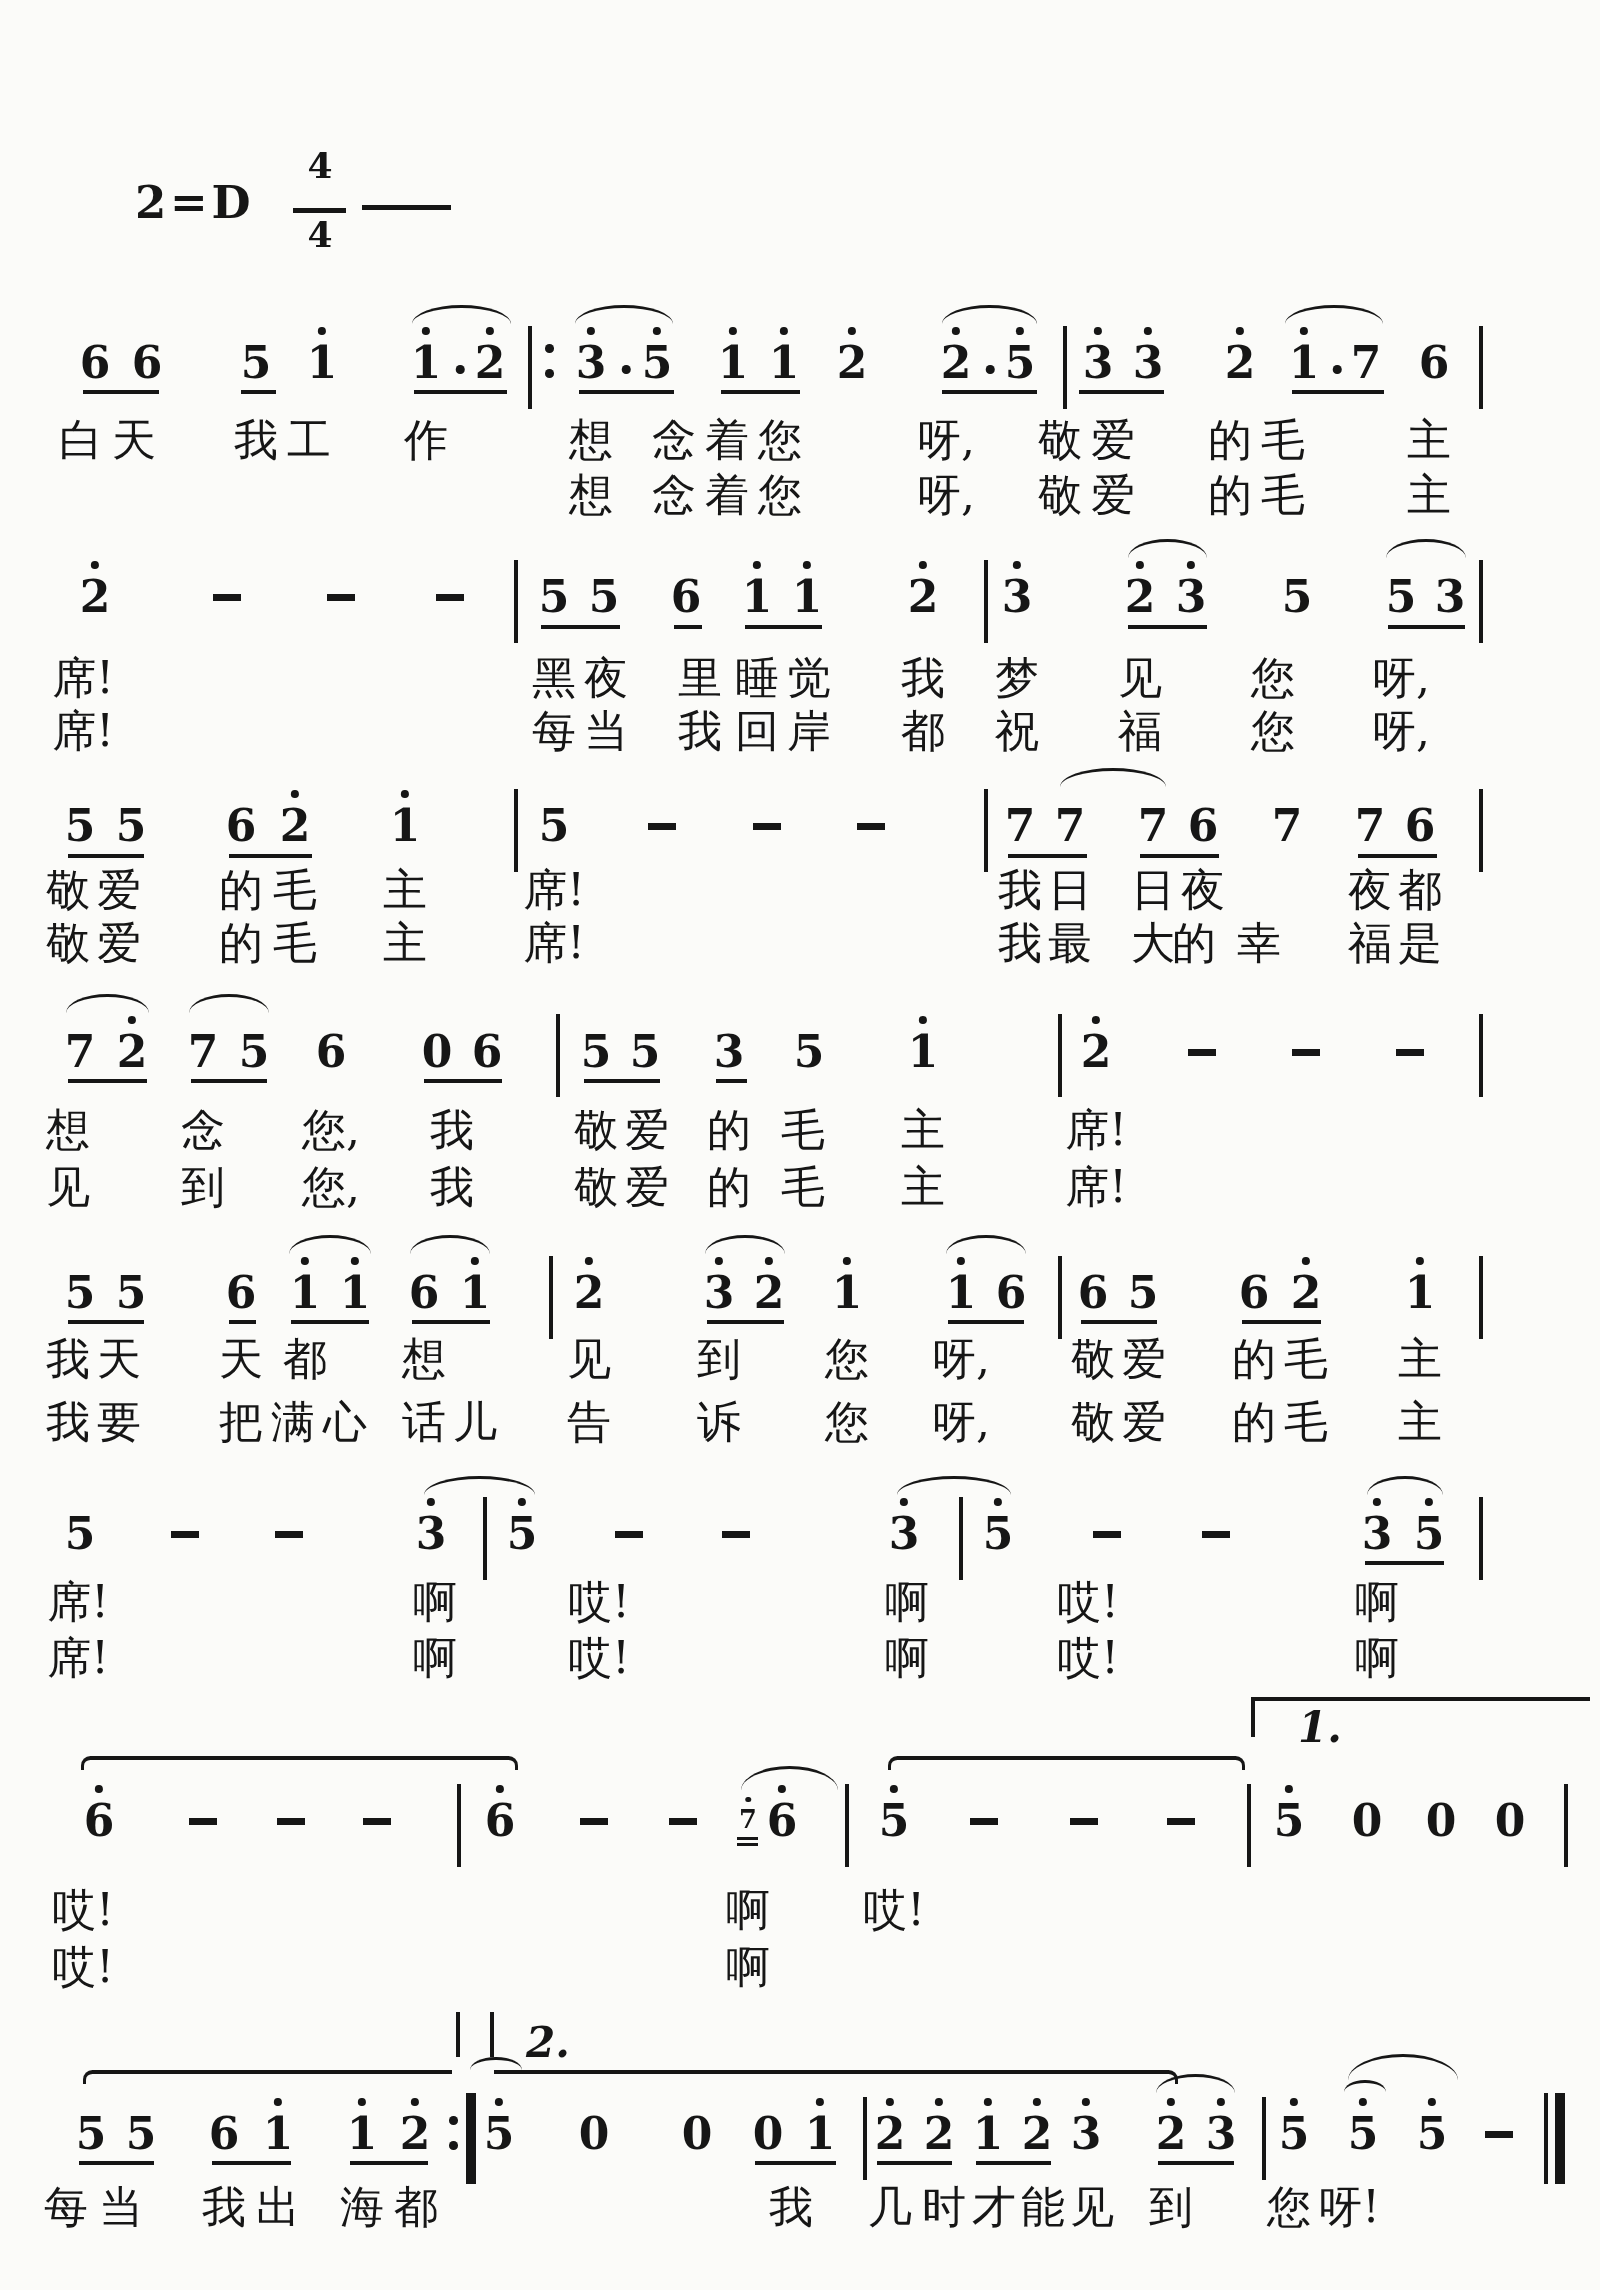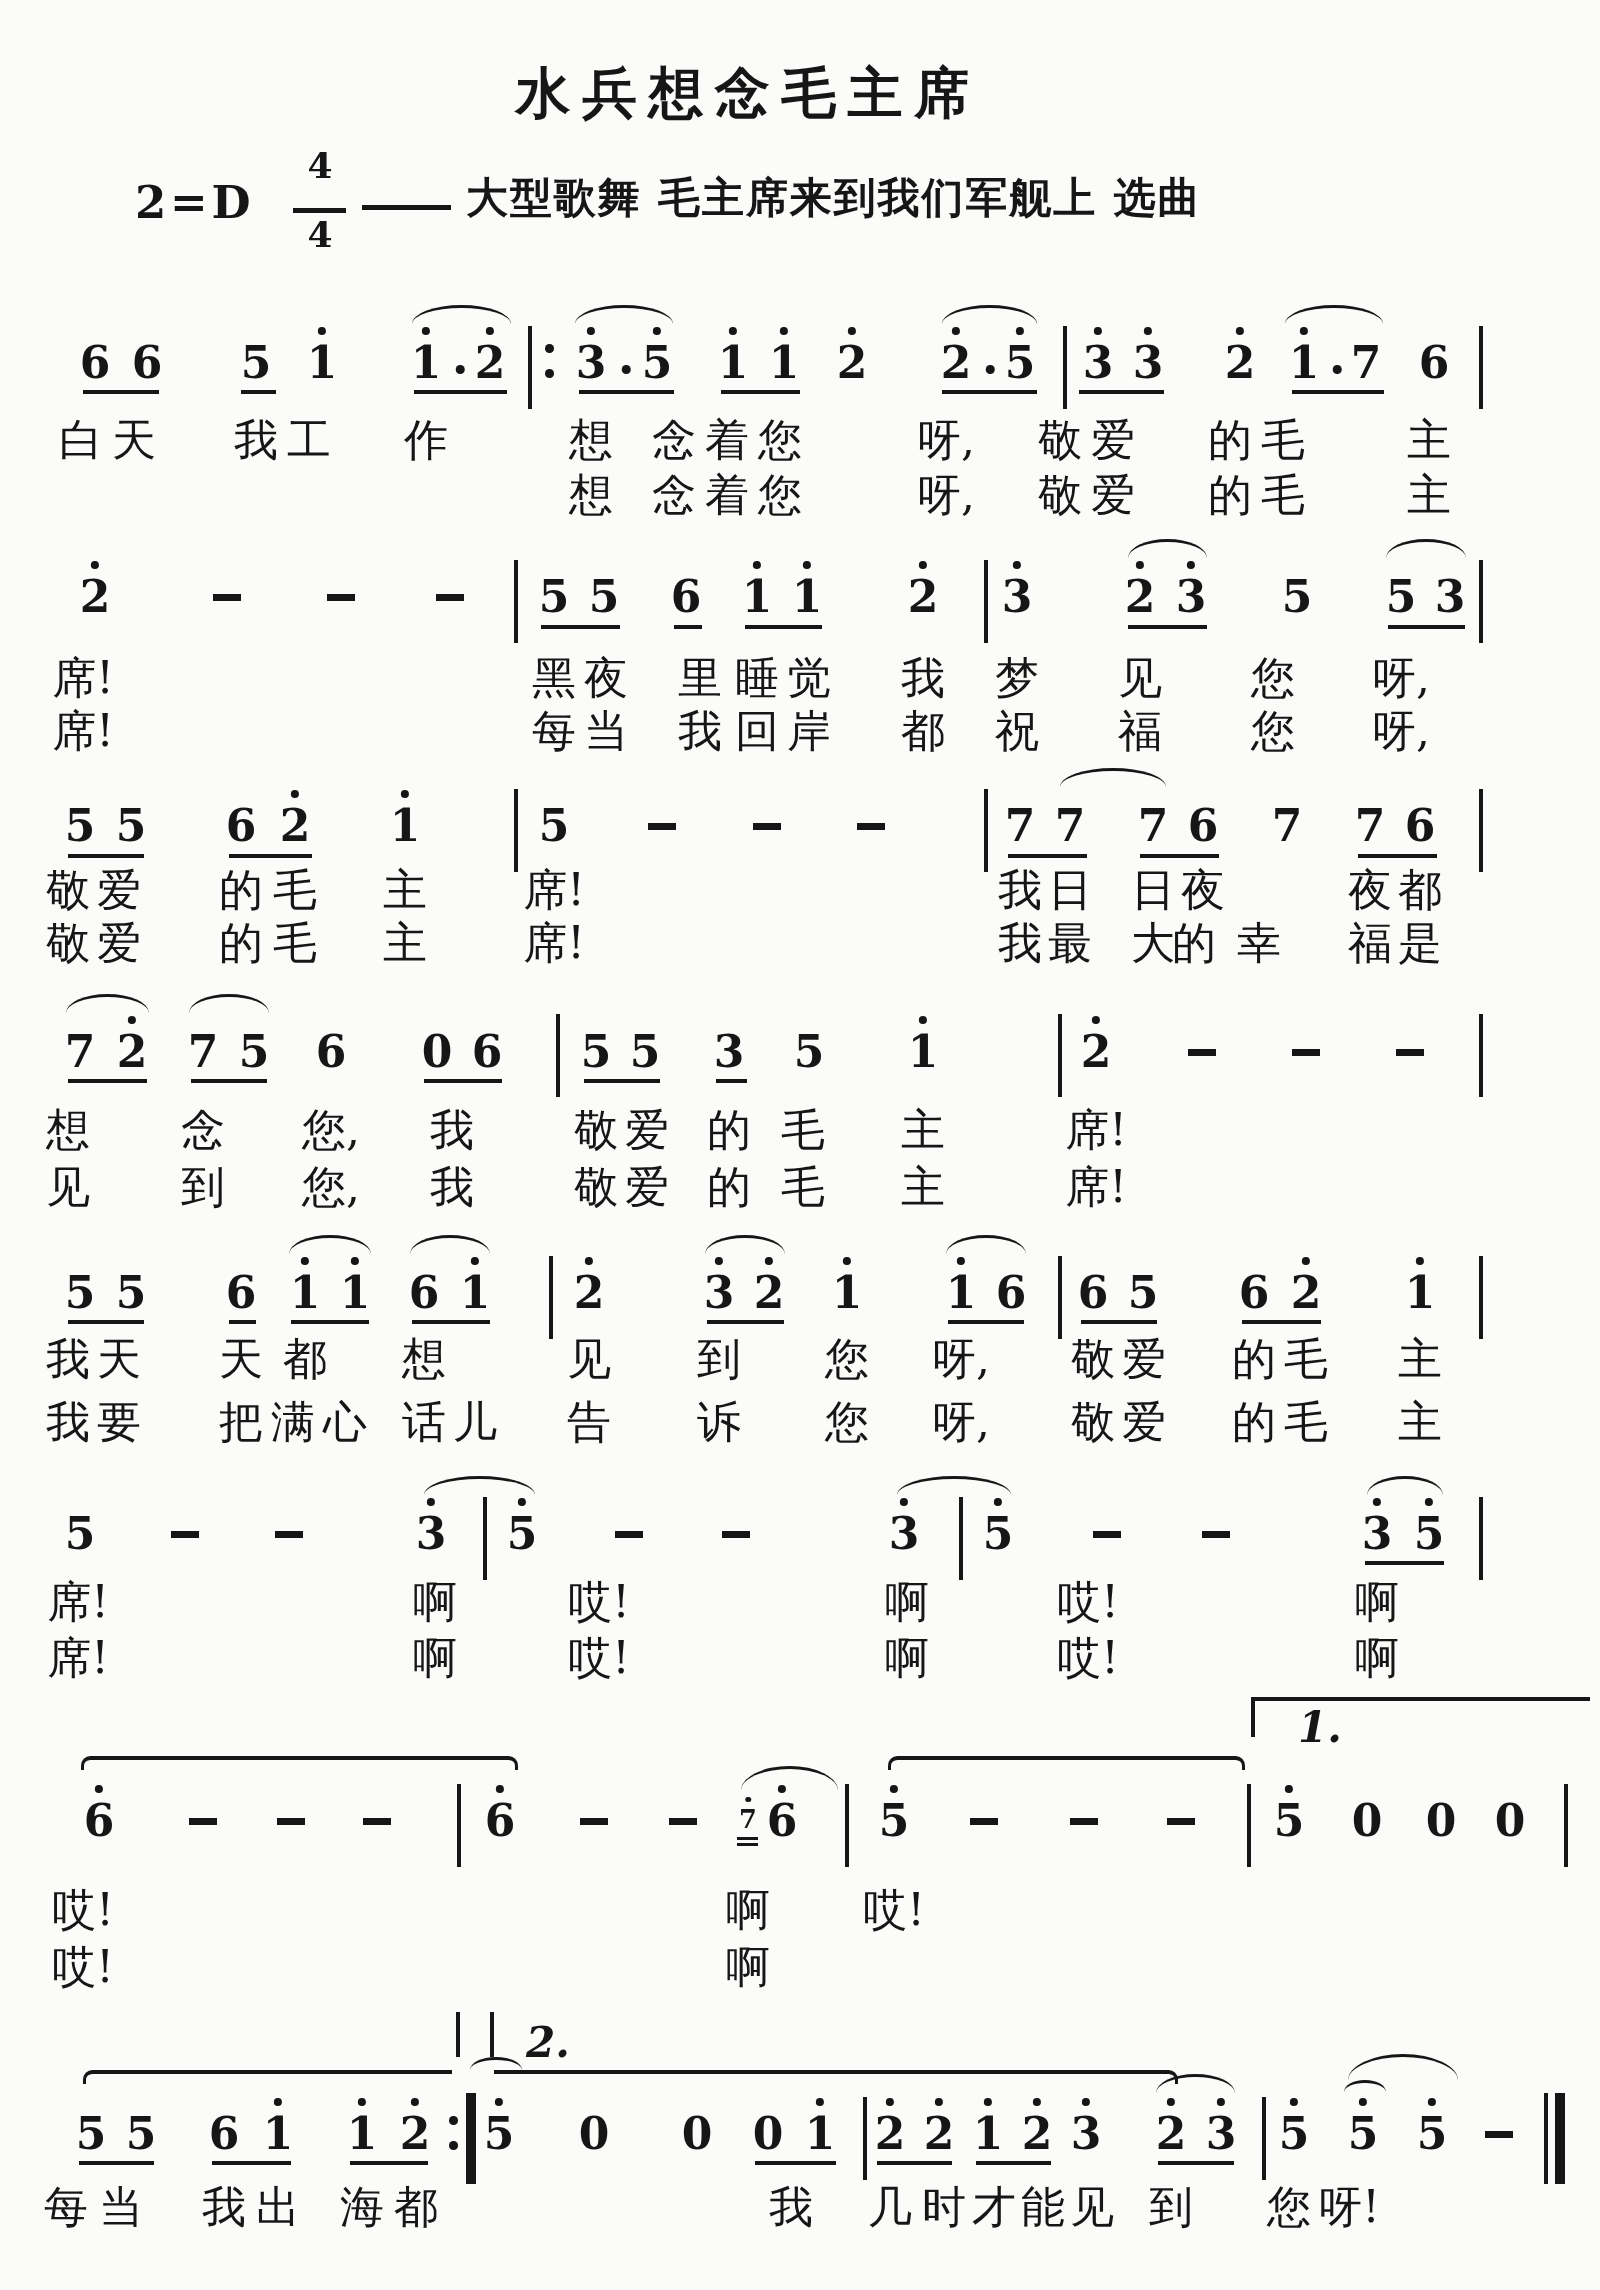--- a/index.html
+++ b/index.html
@@ -38,27 +38,25 @@
   .lyr{position:absolute;transform:translateX(-50%);font-size:44px;line-height:1.15;white-space:nowrap;
        font-family:"DejaVu Serif",serif;}
   .vline{position:absolute;height:3.8px;background:#161616;}
   .vtick{position:absolute;width:3.8px;background:#161616;}
   .vlabel{position:absolute;font-size:42px;font-style:italic;font-weight:700;font-family:"DejaVu Serif",serif;}
 </style>
 </head>
 <body>
 
 <div id="page">
-  <div id="title">水兵想念毛主席</div>
   <div id="keysig">2=D</div>
   <div class="fracnum" style="top:147px;">4</div>
   <div id="fracbar"></div>
   <div class="fracnum" style="top:216px;">4</div>
   <div id="subdash"></div>
-  <div id="subtitle">大型歌舞 毛主席来到我们军舰上 选曲</div>
   <div id="sheet">
       <div class="note" style="left: 95px; top: 341px;">6</div>
       <div class="note" style="left: 147px; top: 341px;">6</div>
       <div class="note" style="left: 256px; top: 341px;">5</div>
       <div class="note" style="left: 322px; top: 341px;">1<div class="odot"></div></div>
       <div class="note" style="left: 426px; top: 341px;">1<div class="odot"></div></div>
       <div class="adot" style="left: 460px; top: 365px;"></div>
       <div class="note" style="left: 490px; top: 341px;">2<div class="odot"></div></div>
       <div class="barline" style="left: 528px; top: 326px;"></div>
       <div class="rdot" style="left: 545px; top: 344px;"></div>

